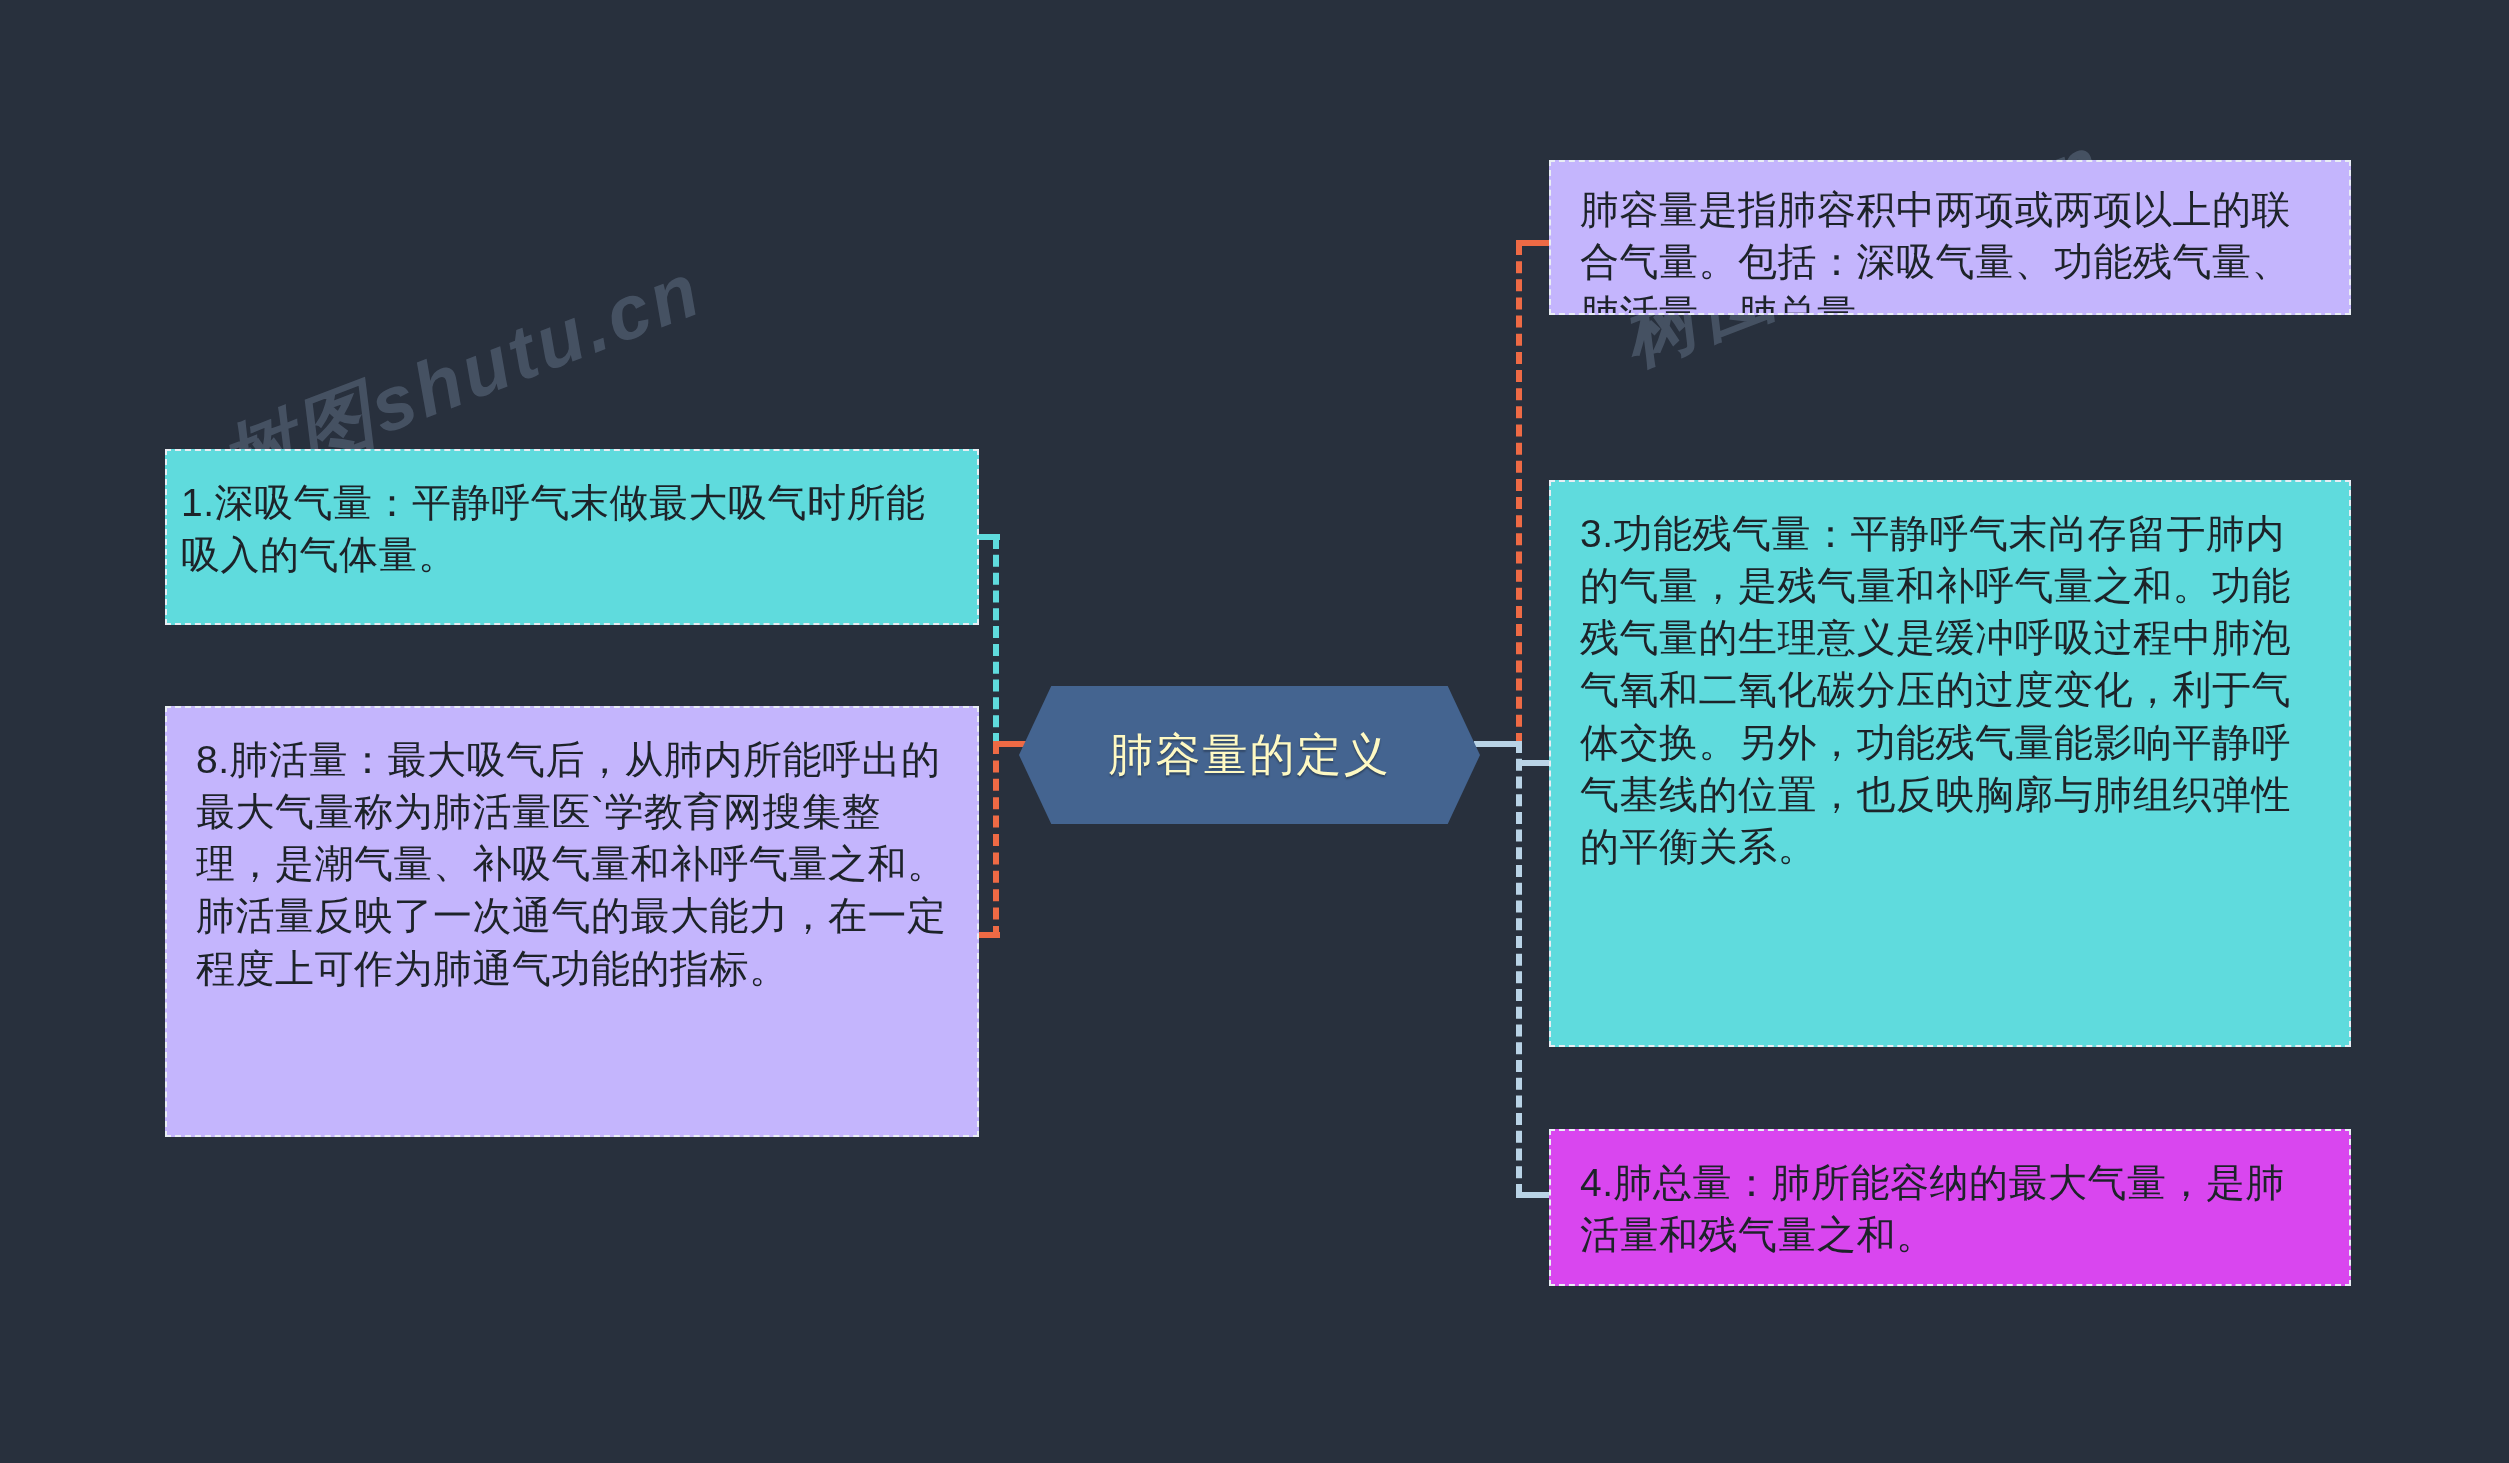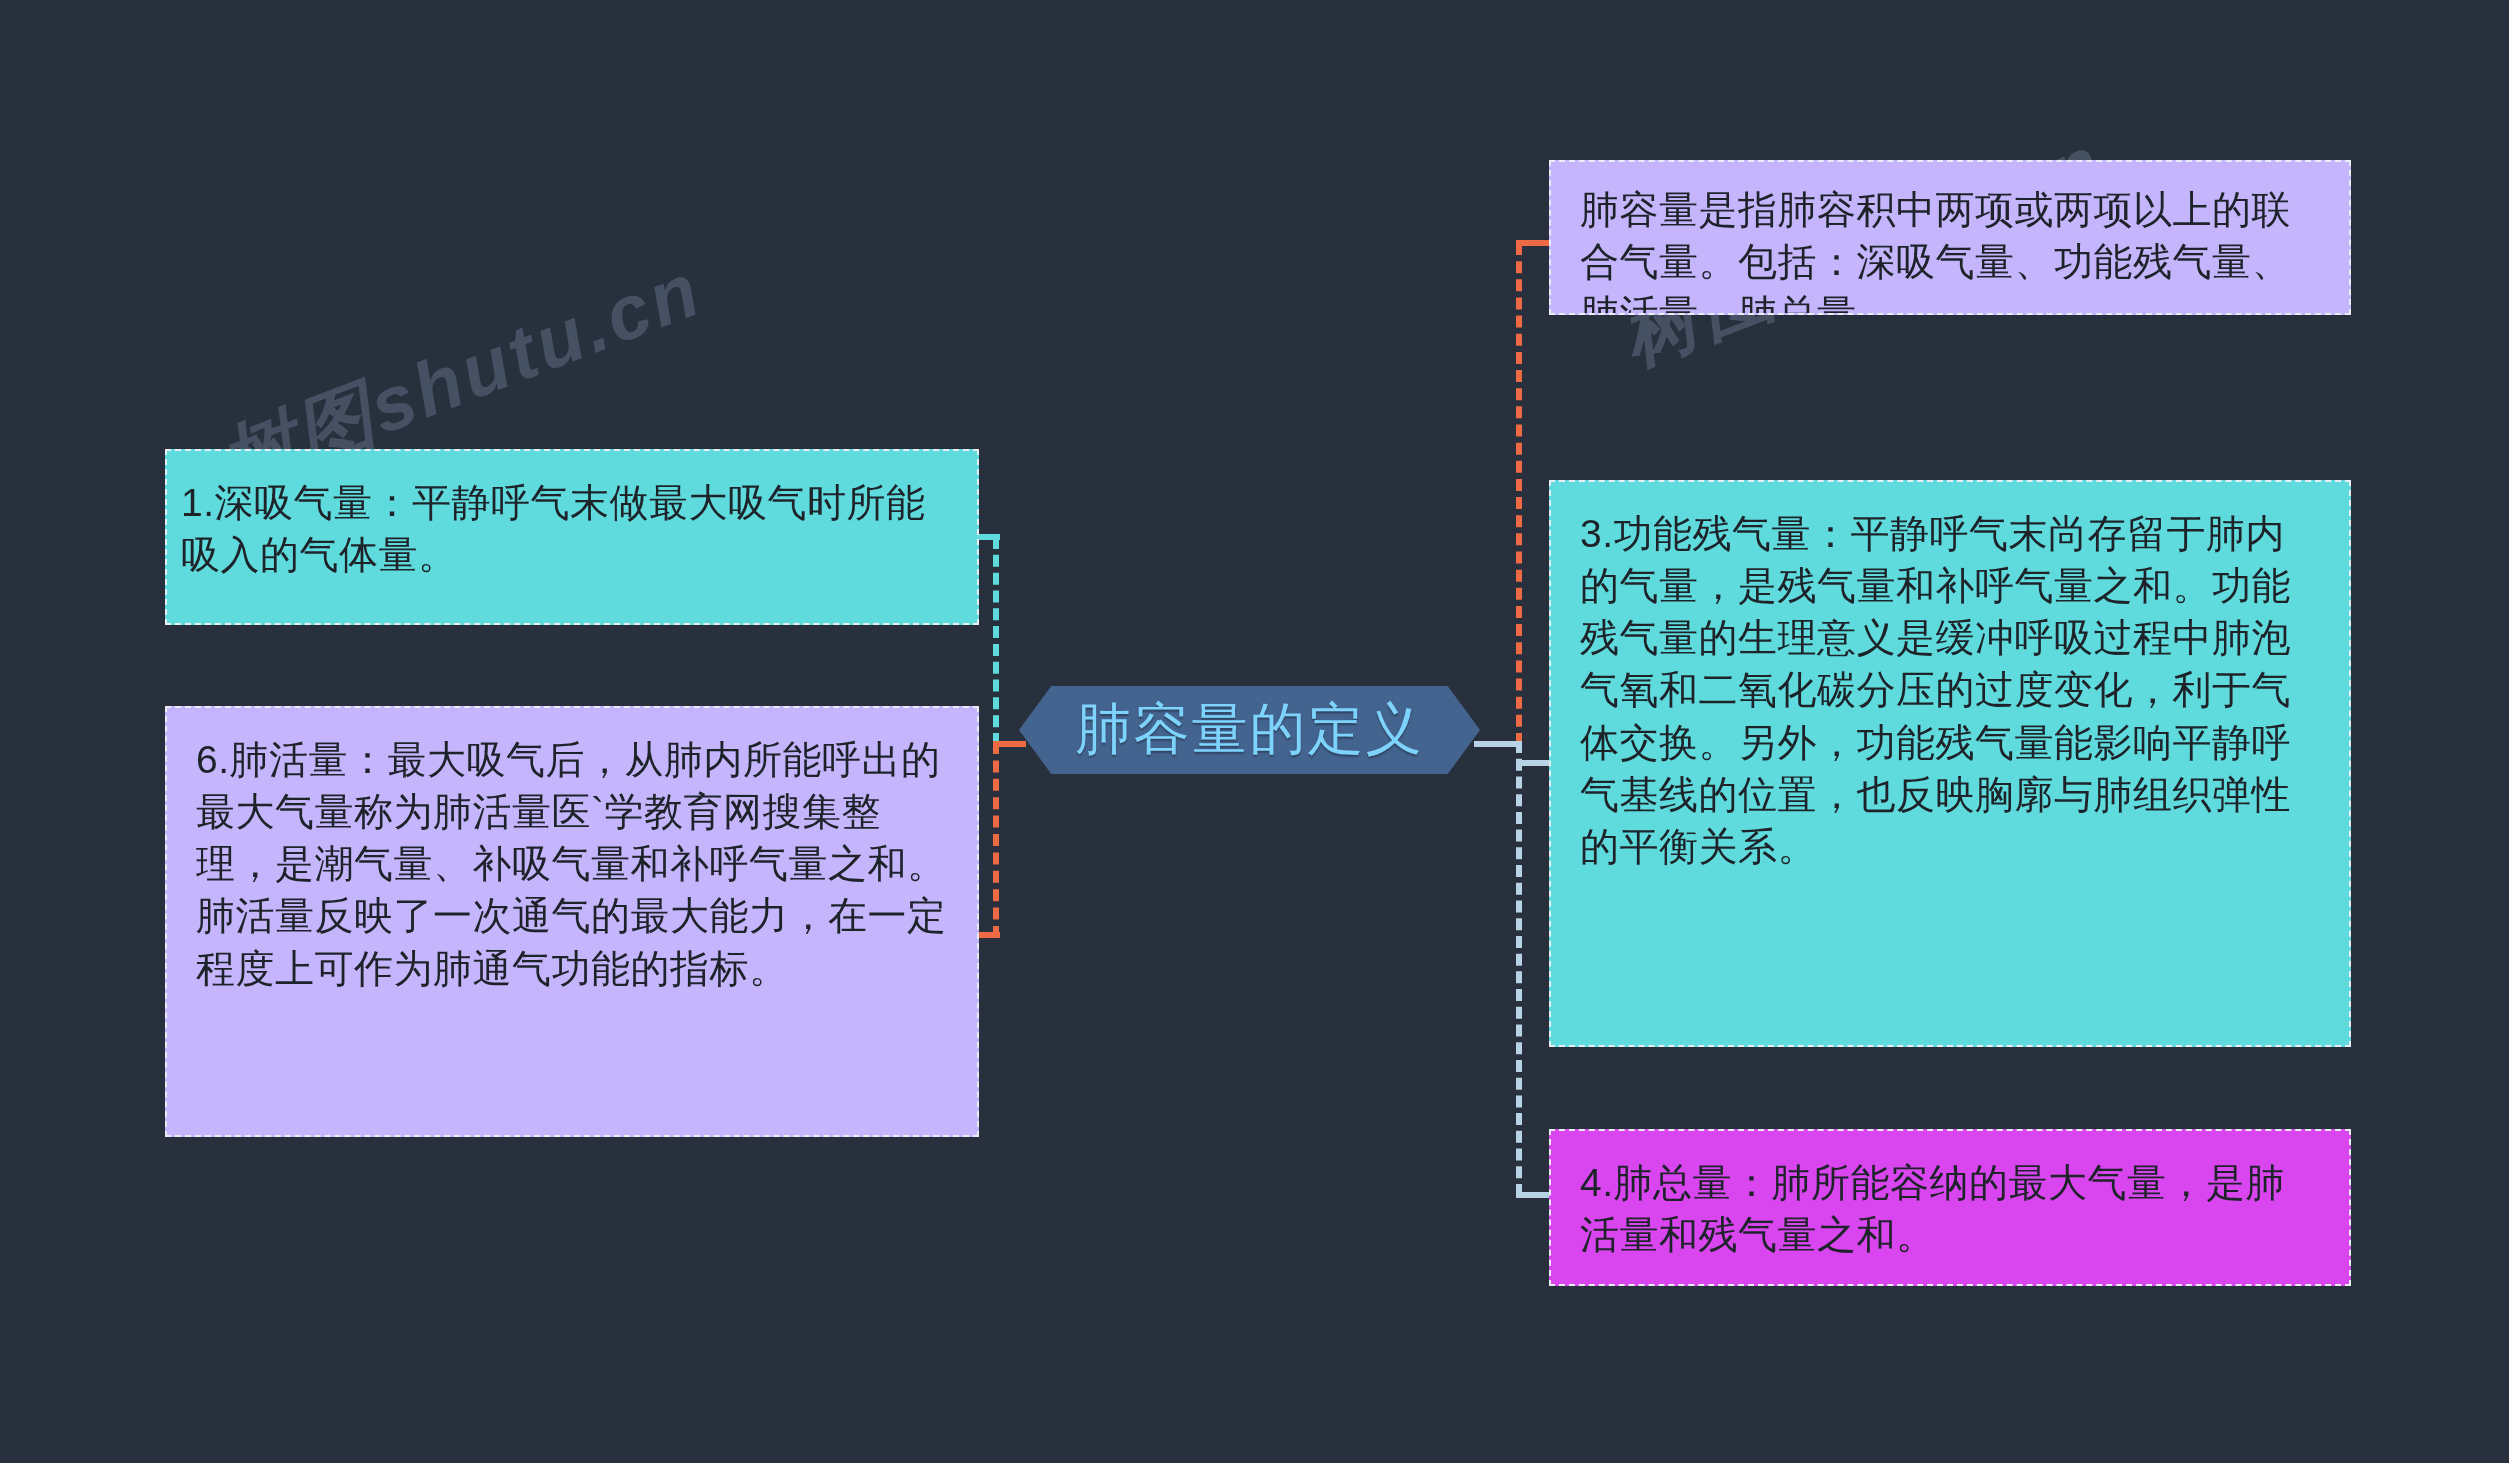--- a/index.html
+++ b/index.html
@@ -60,24 +60,24 @@
 
   #node-top-right { padding-top: 21.6px; }
   #node-frc       { padding-top: 25.5px; }
 
   
   #central-node {
     position: absolute;
     left: 1019px;
     top: 686px;
     width: 461px;
-    height: 88px;
+    height: 138px;
     background: #446490;
-    color: #7dd3fc;
-    font-size: 56px;
+    color: #fef9c3;
+    font-size: 45px;
     letter-spacing: 2px;
     display: flex;
     align-items: center;
     justify-content: center;
     clip-path: polygon(7% 0%, 93% 0%, 100% 50%, 93% 100%, 7% 100%, 0% 50%);
     text-shadow: 0 2px 2px rgba(0,0,0,0.35);
   }
 
   
   .conn { position: absolute; }
@@ -161,20 +161,20 @@
   <div class="conn" id="conn-right-blue-v"></div>
   <div class="conn" id="conn-right-blue-h2"></div>
   <div class="conn" id="conn-right-blue-h4"></div>
 
   <div class="node node-orange" id="node-top-right">肺容量是指肺容积中两项或两项以上的联合气量。包括：深吸气量、功能残气量、肺活量、肺总量。</div>
 
   <div class="node node-cyan" id="node-deep-insp">1.深吸气量：平静呼气末做最大吸气时所能吸入的气体量。</div>
 
   <div class="node node-cyan" id="node-frc">3.功能残气量：平静呼气末尚存留于肺内的气量，是残气量和补呼气量之和。功能残气量的生理意义是缓冲呼吸过程中肺泡气氧和二氧化碳分压的过度变化，利于气体交换。另外，功能残气量能影响平静呼气基线的位置，也反映胸廓与肺组织弹性的平衡关系。</div>
 
-  <div class="node node-orange" id="node-vital-cap">6.肺活量：最大吸气后，从肺内所能呼出的最大气量称为肺活量医`学教育网搜集整理，是潮气量、补吸气量和补呼气量之和。肺活量反映了一次通气的最大能力，在一定程度上可作为肺通气功能的指标。</div>
+  <div class="node node-orange" id="node-vital-cap">8.肺活量：最大吸气后，从肺内所能呼出的最大气量称为肺活量医`学教育网搜集整理，是潮气量、补吸气量和补呼气量之和。肺活量反映了一次通气的最大能力，在一定程度上可作为肺通气功能的指标。</div>
 
   <div class="node node-steel" id="node-total-cap">4.肺总量：肺所能容纳的最大气量，是肺活量和残气量之和。</div>
 
   <div id="central-node">肺容量的定义</div>
 
 </div>
 
 
 </body></html>

